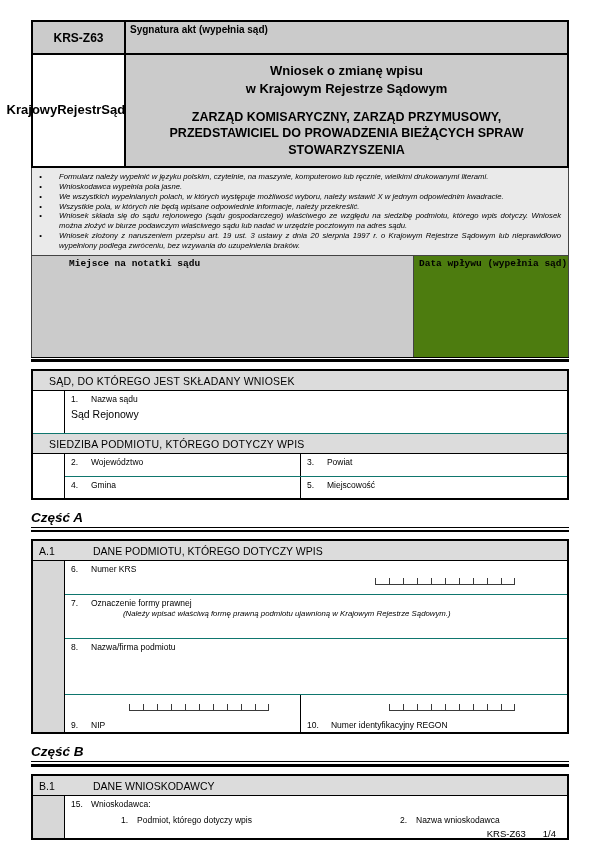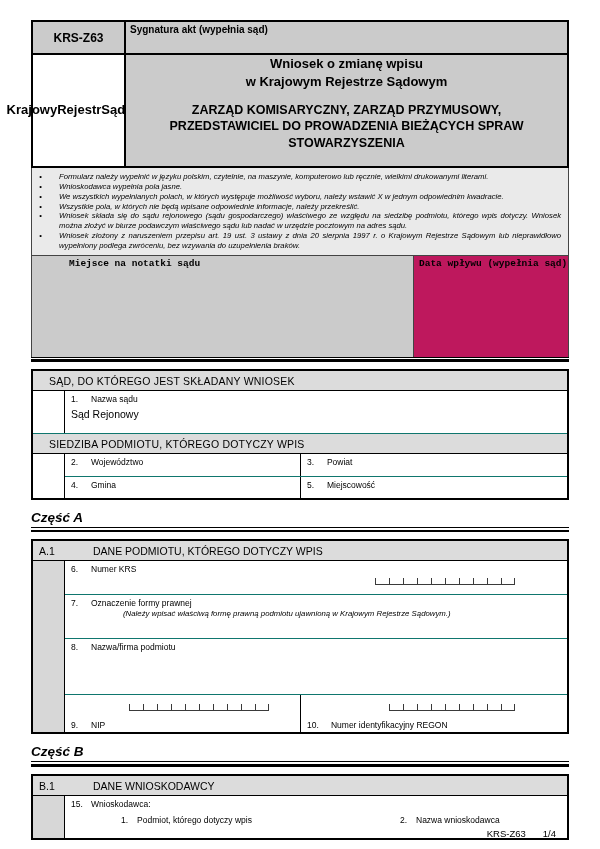--- a/index.html
+++ b/index.html
@@ -19,41 +19,41 @@
   }
   .hdr-syg {
     background:#cbcbcb; border-bottom:2px solid #000;
     font-size:10px; font-weight:bold; padding:2px 4px;
   }
   .hdr-registry {
     background:#fff; border-right:2px solid #000; height:111px;
     display:flex; flex-direction:row; align-items:center; justify-content:center;
     font-weight:bold; font-size:13px; line-height:1.4;
   }
-  .hdr-title { background:#cbcbcb; text-align:center; }
+  .hdr-title { background:#cbcbcb; text-align:center; padding-top:7px; }
   .hdr-title .t1 { font-weight:bold; font-size:13px; line-height:1.35; }
   .hdr-title .t2 { font-weight:bold; font-size:12.5px; line-height:1.3; margin-top:12px; }
 
   
   .instr-box {
     border:1px solid #444; border-top:none; background:#eaeaea;
     padding:4px 7px 4px 4px; font-size:7.7px; font-style:italic; line-height:1.28;
   }
   .instr { display:flex; }
   .instr .bullet { width:9px; flex:0 0 9px; text-align:center; font-style:normal; }
   .instr .txt { flex:1; text-align:justify; padding-left:14px; }
 
   
   .notes { display:flex; border-left:1px solid #444; border-right:1px solid #444;font-family:Liberation Mono, monospace; }
   .notes-left {
     flex:1; background:#cbcbcb; height:101px; border-right:1px solid #444;
     font-size:9.5px; font-weight:bold; padding:2px 0 0 37px;
   }
   .notes-right {
-    width:154px; background:#be185d; height:101px;
+    width:154px; background:#4d7c0f; height:101px;
     font-size:9.5px; font-weight:bold; padding:2px 0 0 5px;
   }
   .thinline { height:1px; background:#000; }
   .thickbar { height:3px; background:#000; margin-top:1px; }
 
   
   .secbox { border:2px solid #000; margin-top:7px; }
   .sec-h {
     background:#dcdcdc; border-bottom:1px solid #000;
     font-size:10.5px; padding:4px 6px 3px 16px; letter-spacing:.2px;

